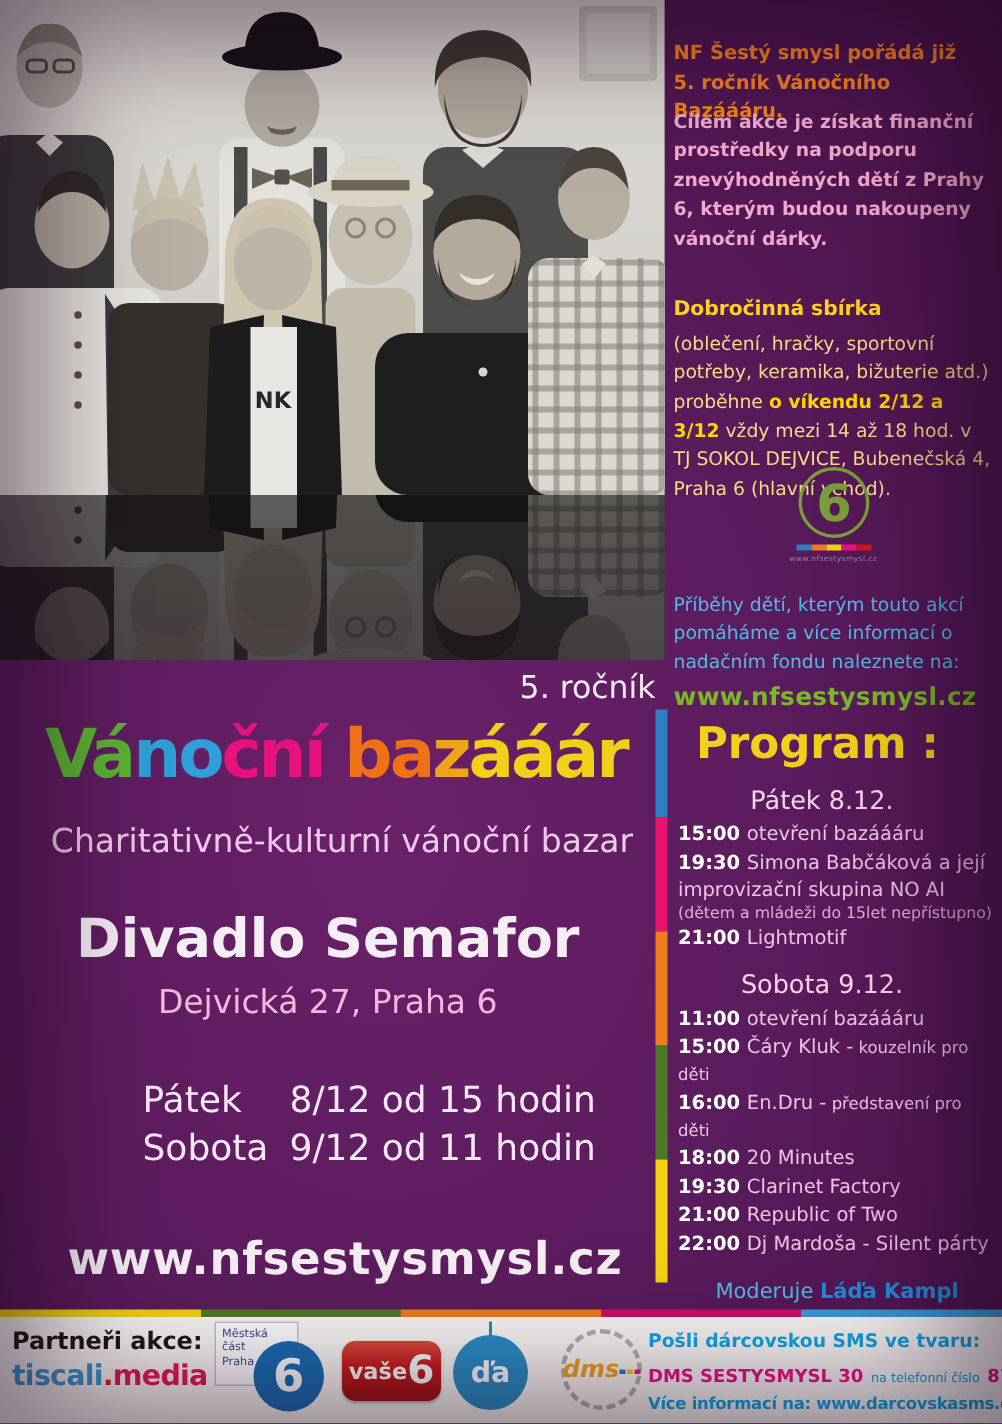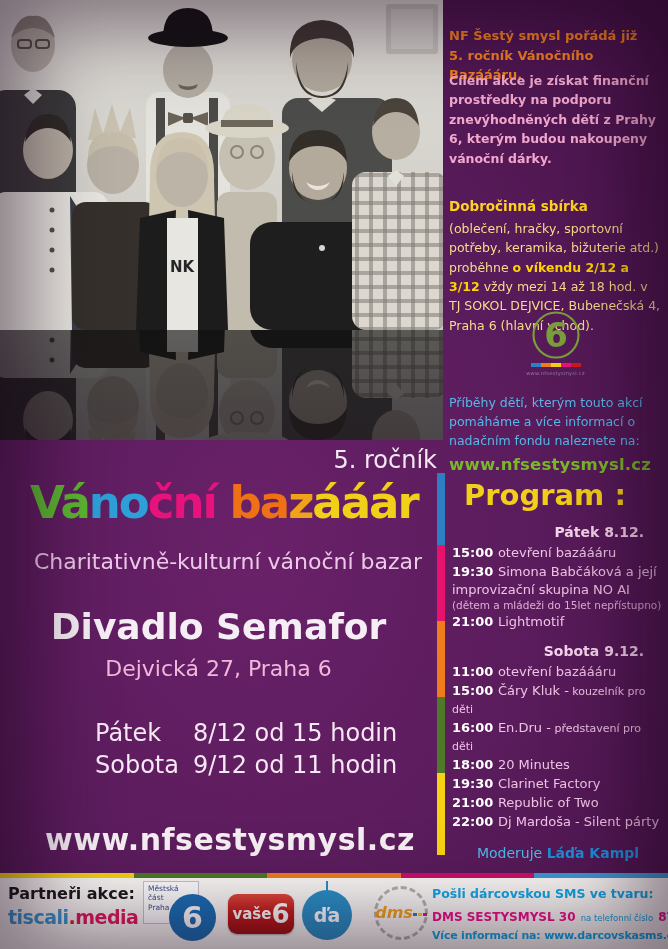--- a/index.html
+++ b/index.html
@@ -26,38 +26,38 @@
   .ip-col b{color:#ffd400;}
   .ip-logo{top:296px;display:flex;flex-direction:column;align-items:center;gap:3px;}
   .nf-circle{width:50px;height:50px;}
   .nf-stripe{display:flex;width:50px;height:4px;}
   .nf-stripe div{flex:1;}
   .nf-caption{font-size:5px;color:#9a7fa2;letter-spacing:.3px;}
   .ip-stories{top:380px;color:#56b8e8;font-size:12.5px;line-height:1.5;}
   .ip-url{top:441px;color:#7ab829;font-weight:bold;font-size:16.5px;letter-spacing:.2px;}
 
   
-  .edition{position:absolute;left:0;top:446px;width:437px;text-align:right;color:#f3e9f2;font-size:24px;}
+  .edition{position:absolute;left:0;top:446px;width:437px;text-align:right;color:#f3e9f2;font-size:21px;}
   .title{position:absolute;left:30px;top:476px;width:410px;font-size:45px;font-weight:bold;letter-spacing:-2px;white-space:nowrap;}
   .subtitle{position:absolute;left:18px;top:549px;width:420px;text-align:center;color:#ecc9e8;font-size:22px;}
   .venue{position:absolute;left:0;top:606px;width:437px;text-align:center;color:#f6eef5;font-size:36px;font-weight:bold;}
   .address{position:absolute;left:0;top:656px;width:437px;text-align:center;color:#f0b8dc;font-size:22px;}
   .dates{position:absolute;left:95px;top:718px;color:#f6e8f4;font-size:24px;line-height:1.32;}
   .date-row{display:flex;}
   .date-label{width:98px;}
   .website{position:absolute;left:0;top:822px;width:460px;text-align:center;color:#f4eef2;font-size:30px;font-weight:bold;letter-spacing:.5px;}
 
   
   .vbar{position:absolute;left:437px;top:473px;width:8px;height:382px;display:flex;flex-direction:column;}
 
   
   .program{position:absolute;left:452px;top:478px;width:212px;color:#eec3e4;}
   .program-title{color:#f2cf18;font-weight:bold;font-size:29px;text-align:center;padding-right:26px;}
   .day{margin-top:12px;}
-  .day-title{color:#f6d4ec;font-weight:bold;font-size:14px;text-align:right;padding-right:20px;margin-bottom:4px;}
+  .day-title{color:#f6d4ec;font-weight:normal;font-size:17px;text-align:center;padding-right:20px;margin-bottom:4px;}
   .prog-item{font-size:13px;line-height:1.38;margin-bottom:1px;}
   .prog-item .time{color:#ffffff;font-weight:bold;}
   .act-small{font-size:11px;}
   .prog-note{font-size:10.5px;color:#e0aed6;line-height:1.3;}
   .host{margin-top:14px;text-align:center;font-size:14px;color:#52b8e8;}
   .host b{color:#1e8ed8;}
 
   
   .stripe{position:absolute;left:0;top:873px;width:668px;height:5px;display:flex;}
   .stripe div{flex:1;}

